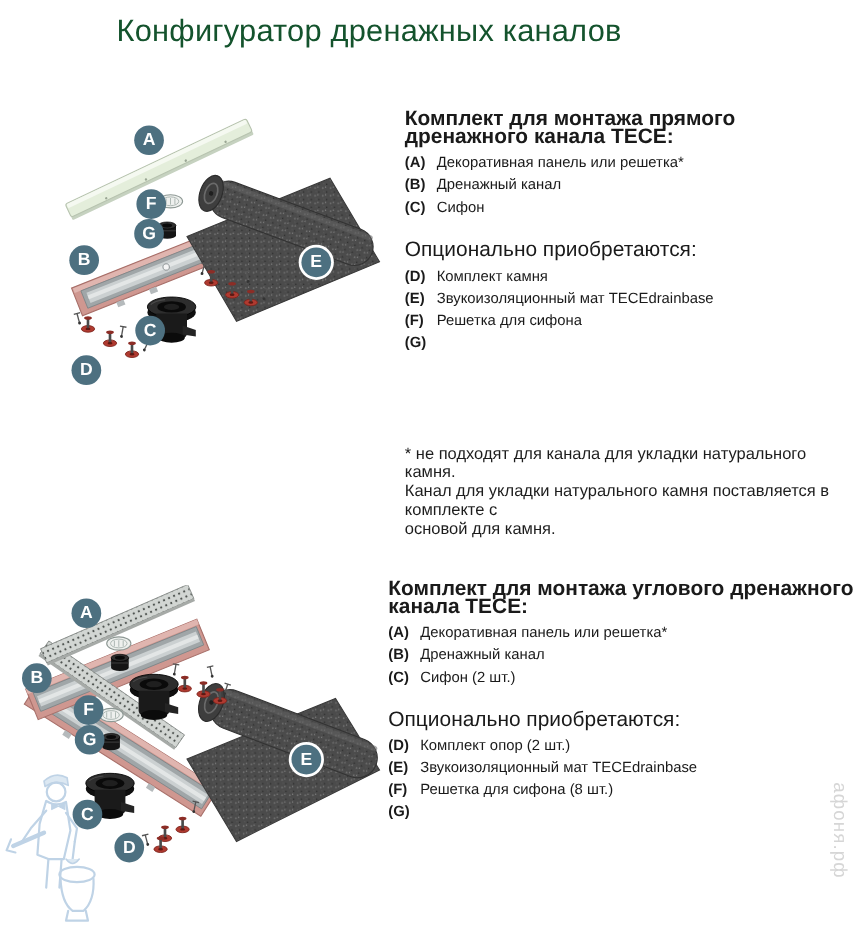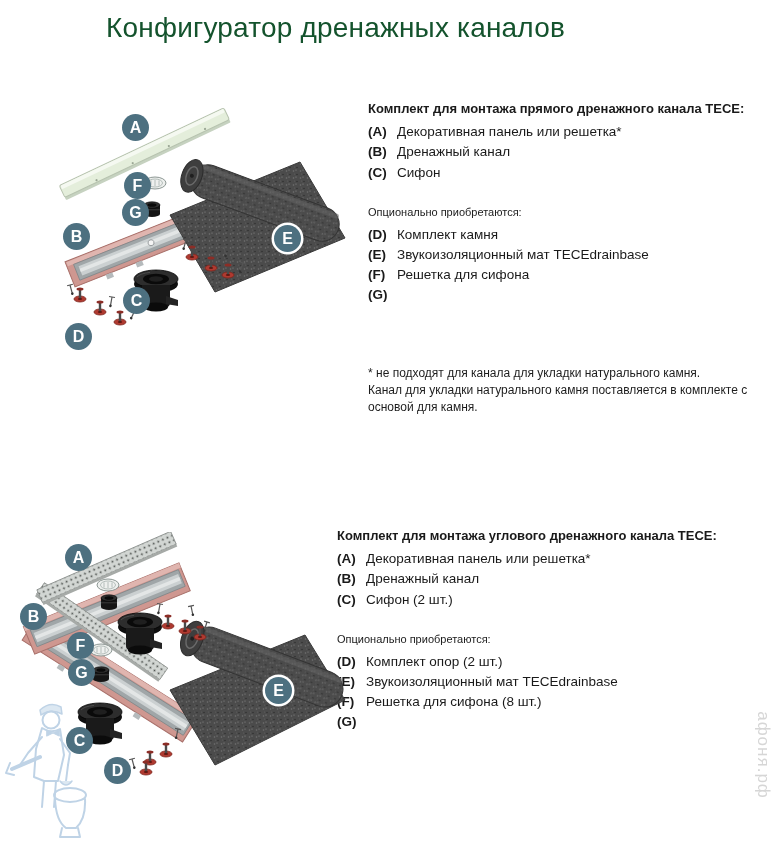--- a/index.html
+++ b/index.html
@@ -2,26 +2,26 @@
 <html><head>
 <meta charset="utf-8">
 <style>
   html,body{margin:0;padding:0}
   body{
     width:784px;height:842px;position:relative;background:#ffffff;
     font-family:"Liberation Sans",sans-serif;color:#1a1a1a;overflow:hidden;
   }
   .title{position:absolute;left:106px;top:12px;font-size:28px;color:#14532d;letter-spacing:.2px;white-space:nowrap}
   .textblock{position:absolute}
-  .tb-heading{font-weight:700;font-size:13px;line-height:16px;margin:0 0 8px 0}
+  .tb-heading{font-weight:700;font-size:19px;line-height:16px;margin:0 0 8px 0}
   .kit-list{margin:0;padding:0}
   .item{display:flex;font-size:13.5px;line-height:14px;margin-bottom:6.3px}
   .item .key{font-weight:700;min-width:29px}
-  .opt-heading{font-size:11px;line-height:16px;margin:24px 0 8px 0}
-  .footnote{font-size:12px;line-height:17px;white-space:pre-line;margin-top:63px;color:#1d1d1d}
+  .opt-heading{font-size:19px;line-height:16px;margin:24px 0 8px 0}
+  .footnote{font-size:15px;line-height:17px;white-space:pre-line;margin-top:86px;color:#1d1d1d}
   .diagram{position:absolute}
   .diagram svg{display:block}
   .badge{
     position:absolute;width:27px;height:27px;border-radius:50%;
     background:#4d7080;color:#ffffff;font-weight:700;font-size:16px;
     display:flex;align-items:center;justify-content:center;z-index:5;
   }
   .badge--ring{box-shadow:0 0 0 2.5px #ffffff}
   .watermark-site{
     position:absolute;left:683px;top:745px;width:160px;height:20px;
@@ -258,21 +258,21 @@
 
   <div class="badge" style="left:55px;top:12px">A</div>
   <div class="badge" style="left:10px;top:71px">B</div>
   <div class="badge" style="left:57px;top:100px">F</div>
   <div class="badge" style="left:58px;top:127px">G</div>
   <div class="badge" style="left:56px;top:195px">C</div>
   <div class="badge" style="left:94px;top:225px">D</div>
   <div class="badge badge--ring" style="left:255px;top:145px">E</div>
 </div>
 
-<div class="textblock" style="left:337px;top:528px;width:425px">
+<div class="textblock" style="left:353px;top:528px;width:425px">
   <div class="tb-heading">Комплект для монтажа углового дренажного канала TECE:</div>
   <div class="kit-list">
     <div class="item">
       <span class="key">(A)</span>
       <span>Декоративная панель или решетка*</span>
     </div>
     <div class="item">
       <span class="key">(B)</span>
       <span>Дренажный канал</span>
     </div>

